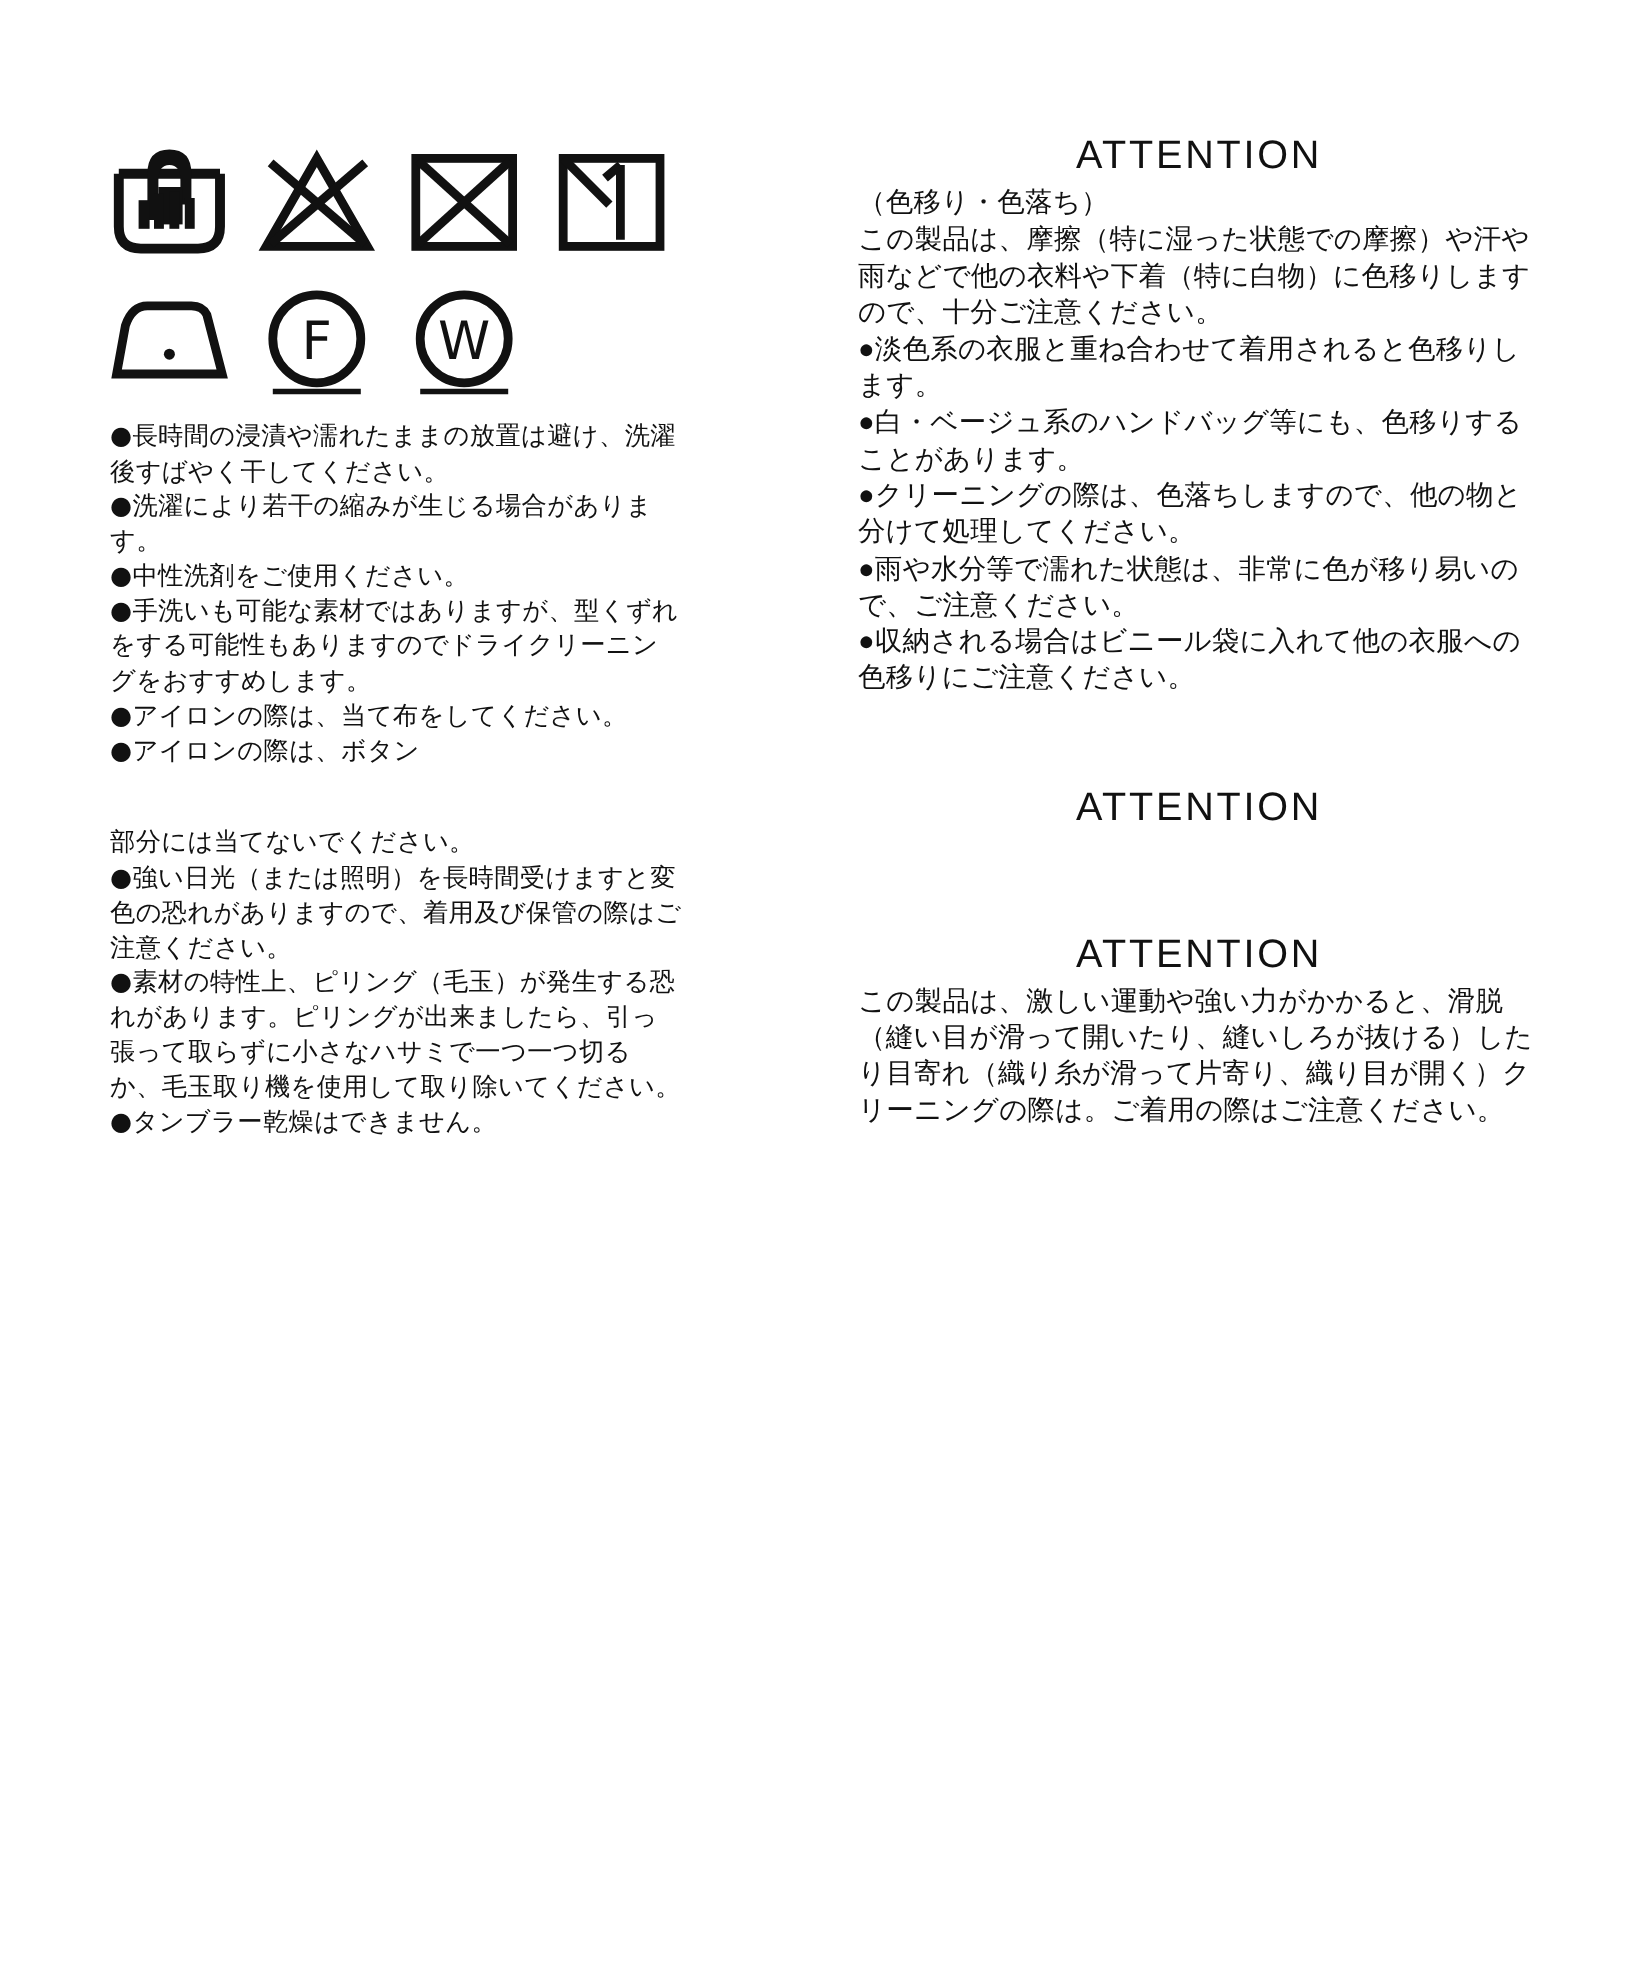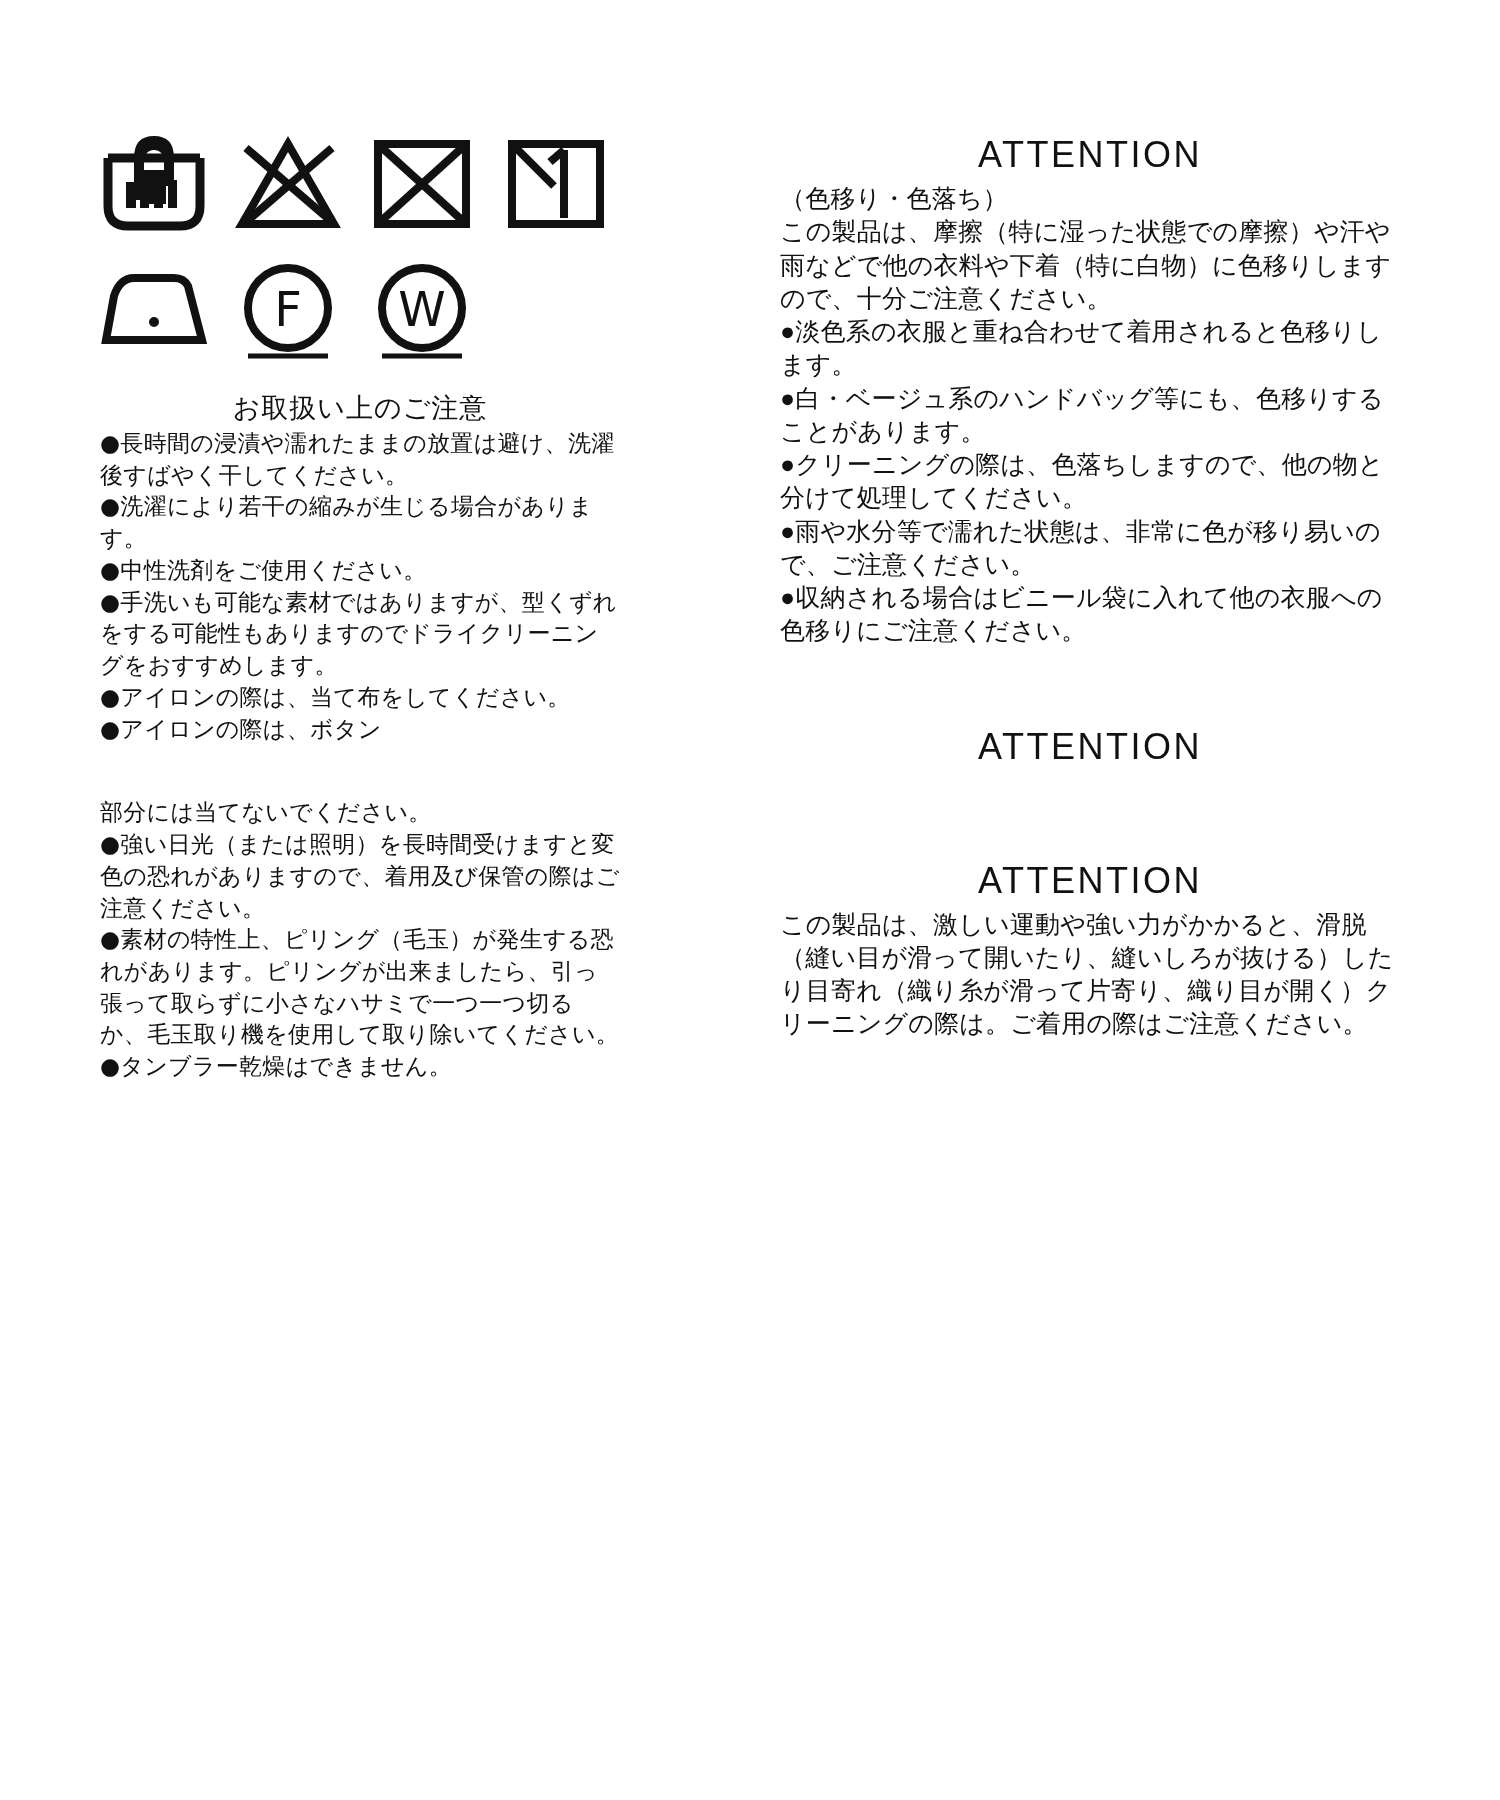--- a/index.html
+++ b/index.html
@@ -66,21 +66,20 @@
   }
   .jp-block.second {
     margin-top: 52px;
   }
   
   .right-col {
     position: absolute;
     left: 780px;
     top: 120px;
     width: 620px;
-    margin-top: 14px;
   }
   .attention-section {
     margin-bottom: 56px;
   }
   .attention-heading {
     text-align: center;
     font-size: 36px;
     letter-spacing: 2.5px;
     font-family: "Liberation Sans", sans-serif;
     font-weight: 400;
@@ -168,21 +167,20 @@
         <div class="symbol">
           <svg viewBox="0 0 108 108" xmlns="http://www.w3.org/2000/svg">
             <circle cx="54" cy="52" r="40" fill="none" stroke="#111" stroke-width="8"></circle>
             <text x="54" y="70" text-anchor="middle" font-family="DejaVu Sans, sans-serif" font-size="48" fill="#111">W</text>
             <line x1="14" y1="100" x2="94" y2="100" stroke="#111" stroke-width="5"></line>
           </svg>
         </div>
       </div>
     </div>
 
-    <div class="care-title">お取扱い上のご注意</div>
 
     <div class="jp-block first">●長時間の浸漬や濡れたままの放置は避け、洗濯後すばやく干してください。
 ●洗濯により若干の縮みが生じる場合があります。
 ●中性洗剤をご使用ください。
 ●手洗いも可能な素材ではありますが、型くずれをする可能性もありますのでドライクリーニングをおすすめします。
 ●アイロンの際は、当て布をしてください。
 ●アイロンの際は、ボタン</div>
 
     <div class="jp-block second">部分には当てないでください。
 ●強い日光（または照明）を長時間受けますと変色の恐れがありますので、着用及び保管の際はご注意ください。

